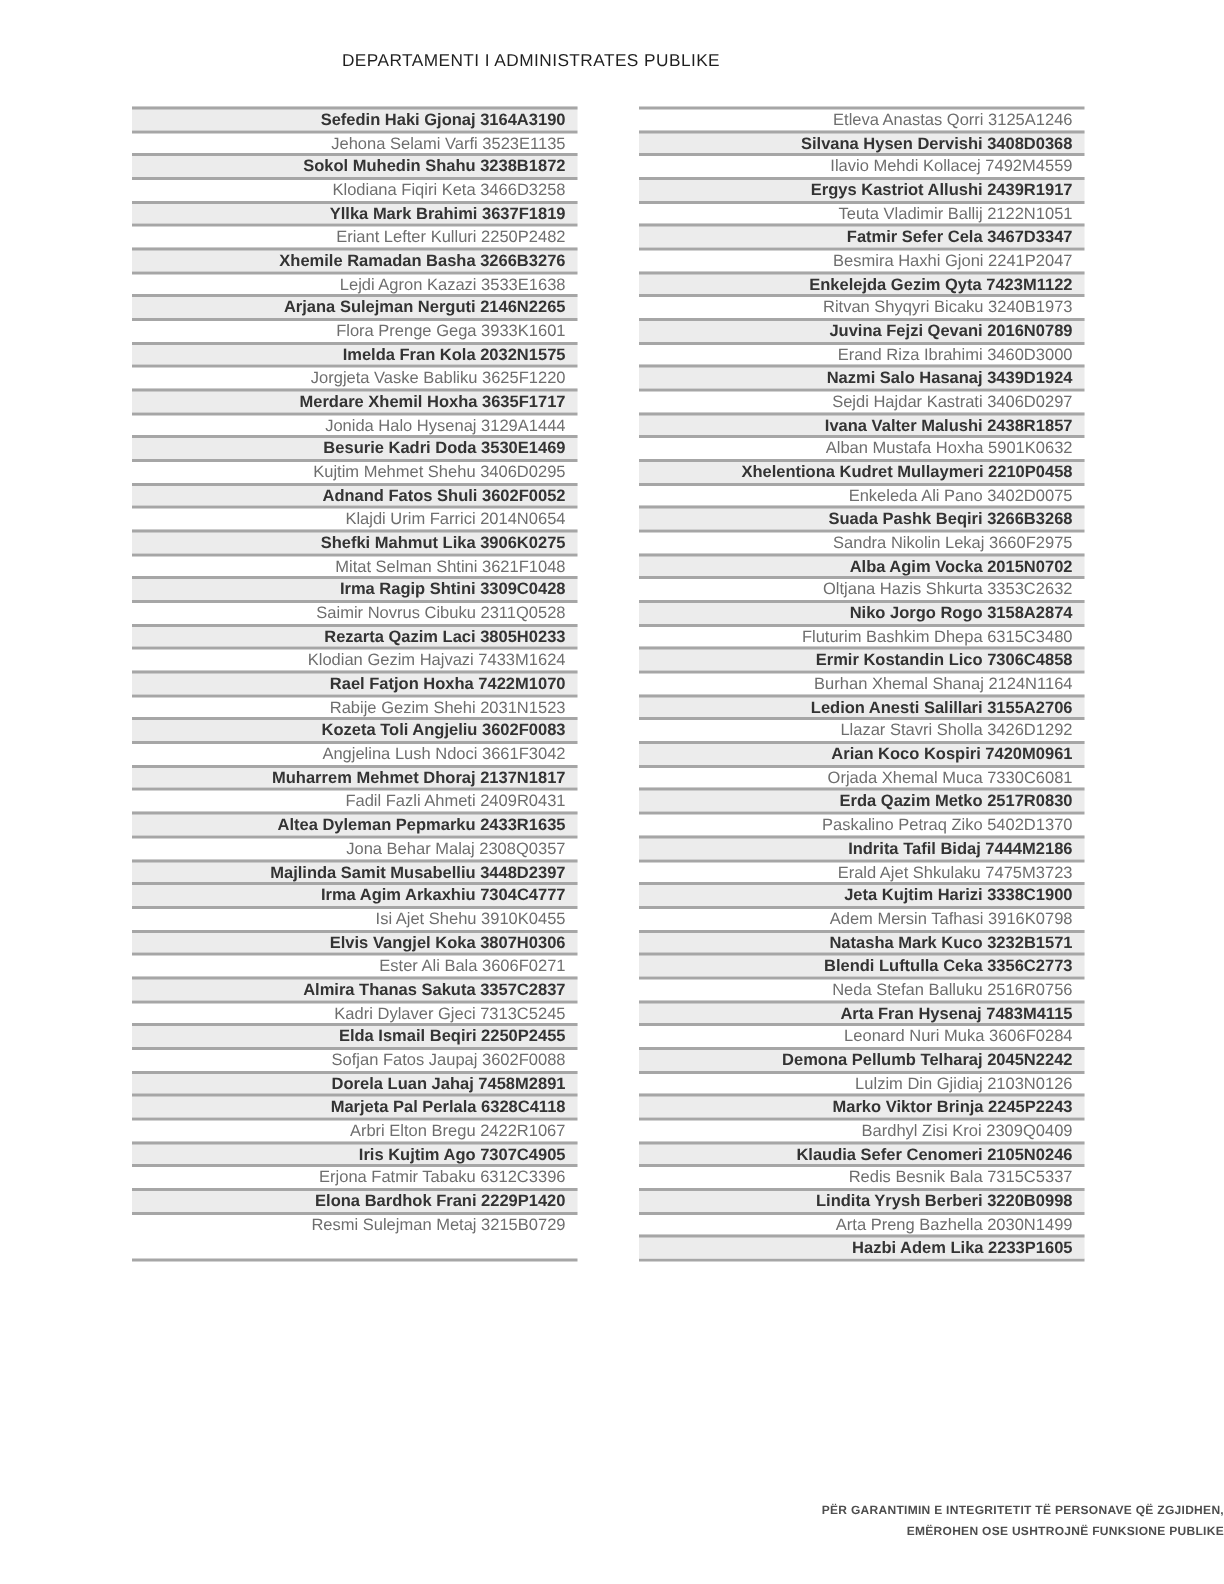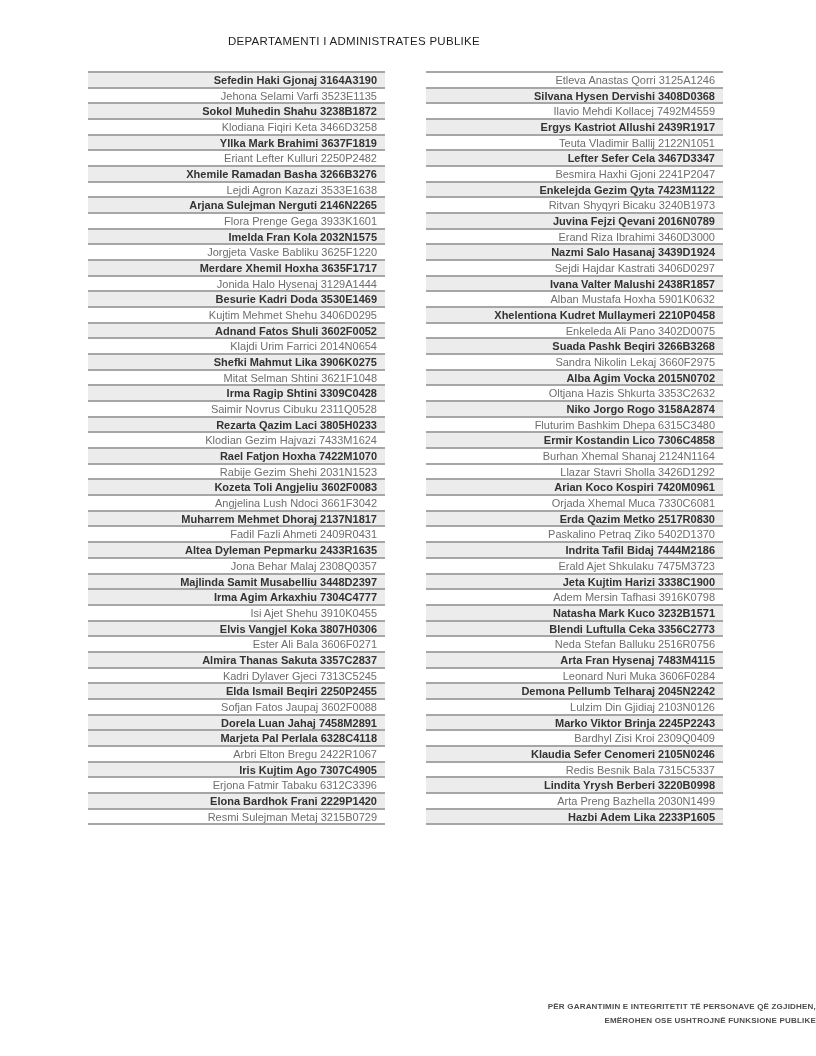--- a/index.html
+++ b/index.html
@@ -111,40 +111,41 @@
       <div class="row">Erjona Fatmir Tabaku 6312C3396</div>
       <div class="row shaded">Elona Bardhok Frani 2229P1420</div>
       <div class="row">Resmi Sulejman Metaj 3215B0729</div>
     </div>
   <div class="name-col" id="col-right">
       <div class="row">Etleva Anastas Qorri 3125A1246</div>
       <div class="row shaded">Silvana Hysen Dervishi 3408D0368</div>
       <div class="row">Ilavio Mehdi Kollacej 7492M4559</div>
       <div class="row shaded">Ergys Kastriot Allushi 2439R1917</div>
       <div class="row">Teuta Vladimir Ballij 2122N1051</div>
-      <div class="row shaded">Lefter Sefer Cela 3467D3347</div>
+      <div class="row shaded">Fatmir Sefer Cela 3467D3347</div>
       <div class="row">Besmira Haxhi Gjoni 2241P2047</div>
       <div class="row shaded">Enkelejda Gezim Qyta 7423M1122</div>
       <div class="row">Ritvan Shyqyri Bicaku 3240B1973</div>
       <div class="row shaded">Juvina Fejzi Qevani 2016N0789</div>
       <div class="row">Erand Riza Ibrahimi 3460D3000</div>
       <div class="row shaded">Nazmi Salo Hasanaj 3439D1924</div>
       <div class="row">Sejdi Hajdar Kastrati 3406D0297</div>
       <div class="row shaded">Ivana Valter Malushi 2438R1857</div>
       <div class="row">Alban Mustafa Hoxha 5901K0632</div>
       <div class="row shaded">Xhelentiona Kudret Mullaymeri 2210P0458</div>
       <div class="row">Enkeleda Ali Pano 3402D0075</div>
       <div class="row shaded">Suada Pashk Beqiri 3266B3268</div>
       <div class="row">Sandra Nikolin Lekaj 3660F2975</div>
       <div class="row shaded">Alba Agim Vocka 2015N0702</div>
       <div class="row">Oltjana Hazis Shkurta 3353C2632</div>
       <div class="row shaded">Niko Jorgo Rogo 3158A2874</div>
       <div class="row">Fluturim Bashkim Dhepa 6315C3480</div>
       <div class="row shaded">Ermir Kostandin Lico 7306C4858</div>
       <div class="row">Burhan Xhemal Shanaj 2124N1164</div>
+      <div class="row shaded">Ledion Anesti Salillari 3155A2706</div>
       <div class="row">Llazar Stavri Sholla 3426D1292</div>
       <div class="row shaded">Arian Koco Kospiri 7420M0961</div>
       <div class="row">Orjada Xhemal Muca 7330C6081</div>
       <div class="row shaded">Erda Qazim Metko 2517R0830</div>
       <div class="row">Paskalino Petraq Ziko 5402D1370</div>
       <div class="row shaded">Indrita Tafil Bidaj 7444M2186</div>
       <div class="row">Erald Ajet Shkulaku 7475M3723</div>
       <div class="row shaded">Jeta Kujtim Harizi 3338C1900</div>
       <div class="row">Adem Mersin Tafhasi 3916K0798</div>
       <div class="row shaded">Natasha Mark Kuco 3232B1571</div>

